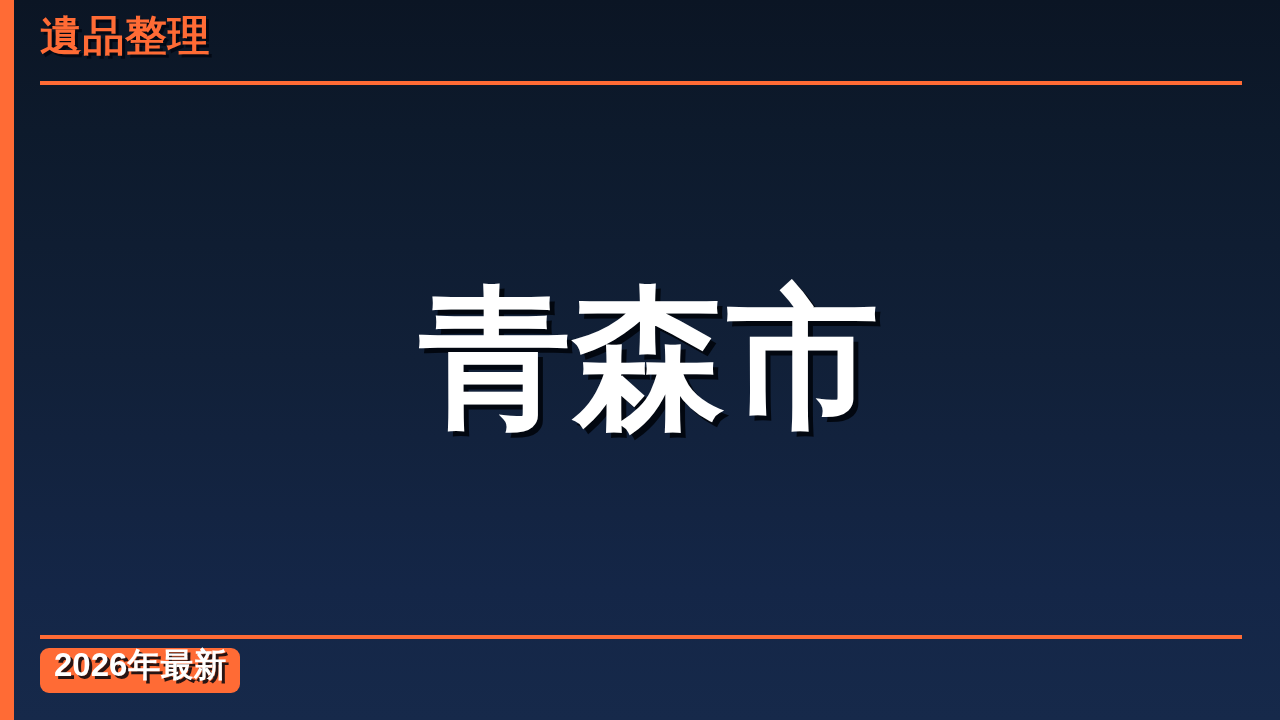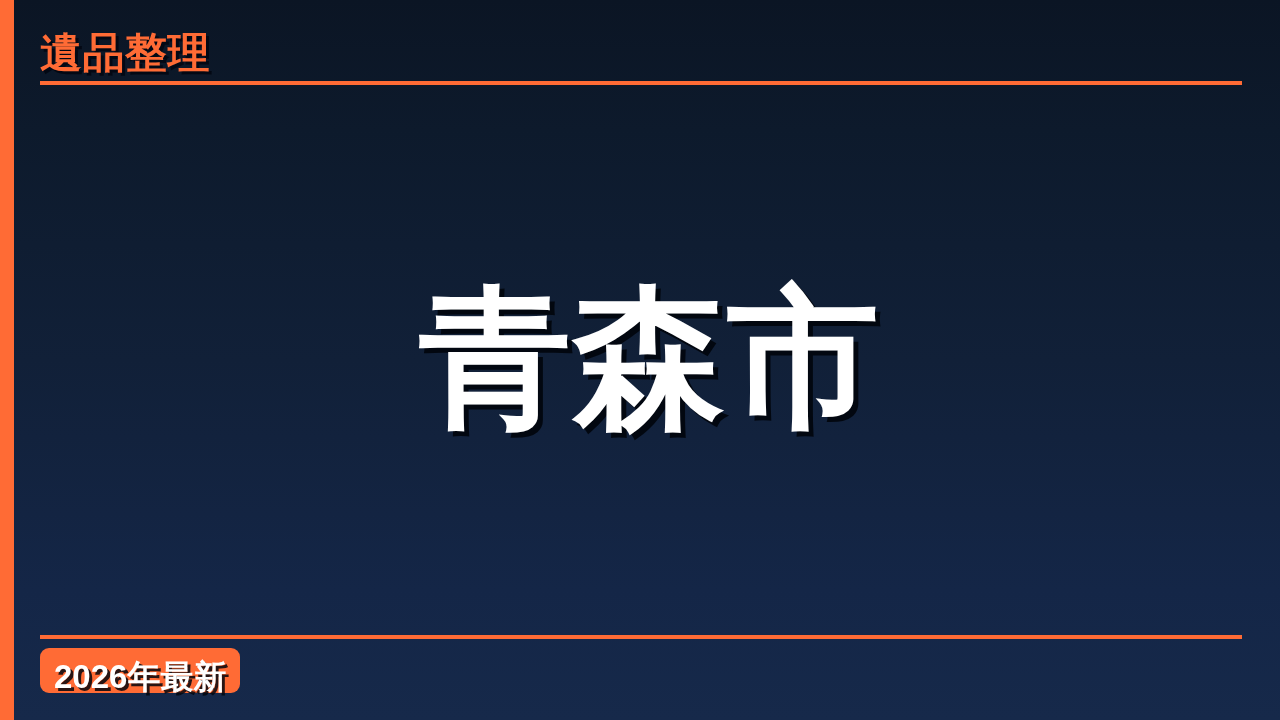--- a/index.html
+++ b/index.html
@@ -24,21 +24,21 @@
     top: 0;
     width: 14px;
     height: 720px;
     background: #ff6b35;
   }
 
   
   #category-label {
     position: absolute;
     left: 40px;
-    top: 31px;
+    top: 14px;
     font-size: 42px;
     font-weight: bold;
     line-height: 1.05;
     letter-spacing: 0.5px;
     color: #ff6b35;
     text-shadow: 3px 3px 0 rgba(3,8,18,0.92);
     white-space: nowrap;
   }
 
   #header-rule {
@@ -98,21 +98,21 @@
   }
 
   #year-badge {
     position: absolute;
     left: 40px;
     top: 648px;
     height: 45px;
     box-sizing: border-box;
     padding: 0 14px;
     display: flex;
-    align-items: flex-end;
+    align-items: flex-start;
     background: #ff6b35;
     border-radius: 9px;
   }
 
   #year-badge-label {
     font-size: 33px;
     font-weight: bold;
     line-height: 1;
     color: #ffffff;
     text-shadow: 3px 3px 0 rgba(2,6,14,0.85);

